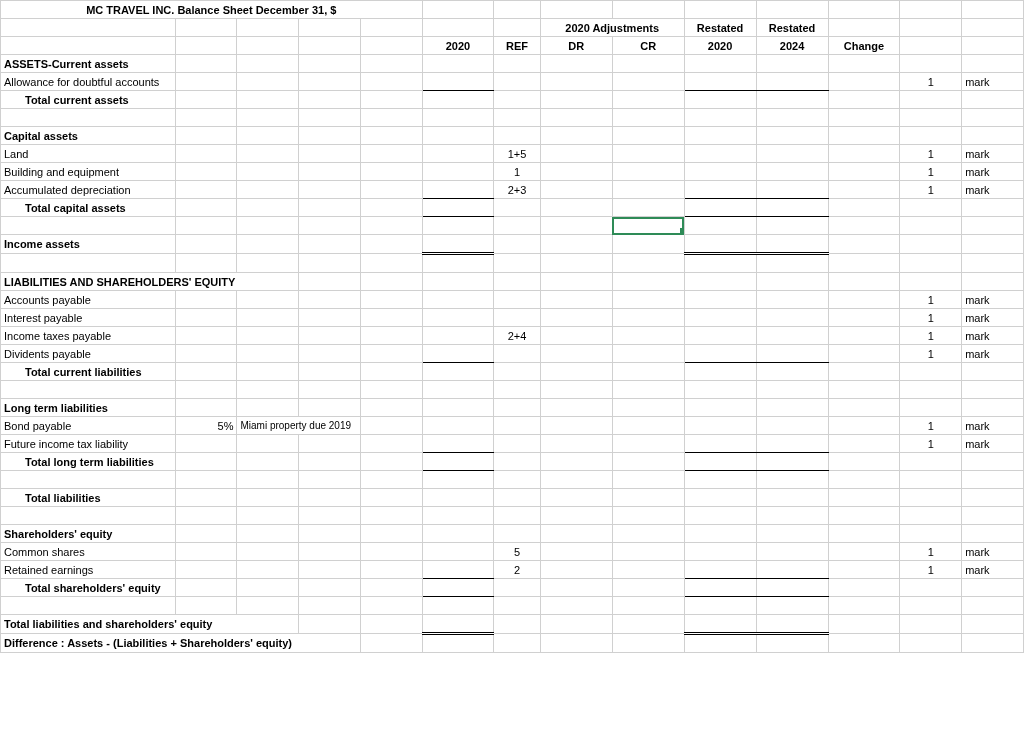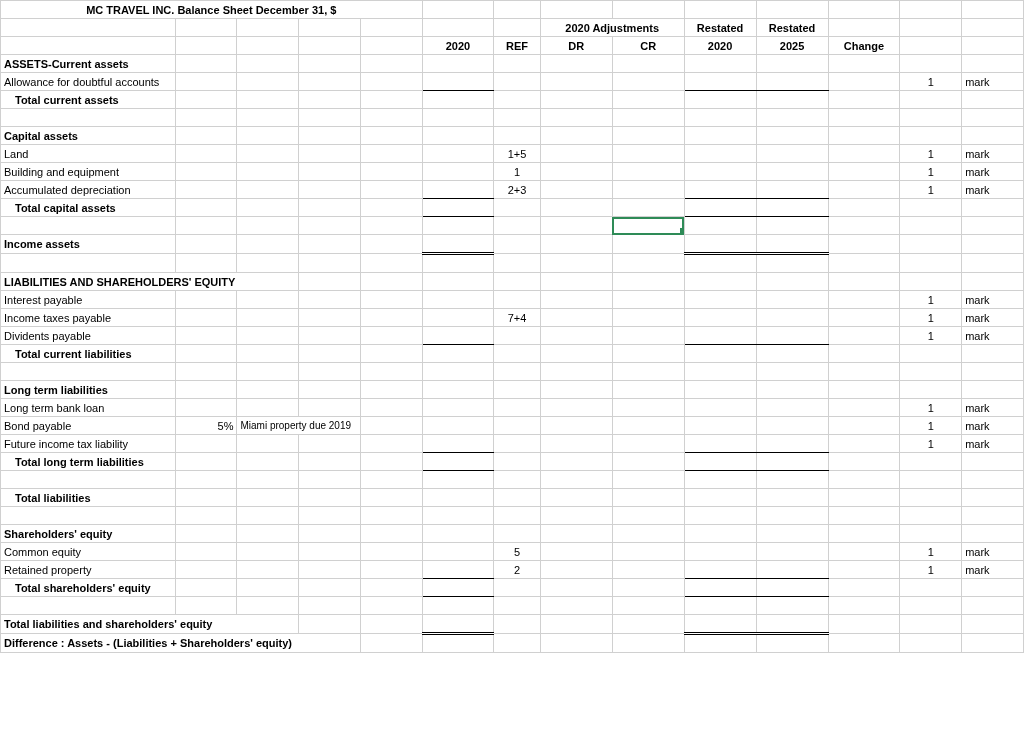--- a/index.html
+++ b/index.html
@@ -18,21 +18,21 @@
     border: 1px solid #d0d0d0;
     height: 17px;
     padding: 0 3px;
     overflow: hidden;
     white-space: nowrap;
     vertical-align: middle;
   }
   .bold { font-weight: bold; }
   .center { text-align: center; }
   .right { text-align: right; }
-  .indent { padding-left: 14px; }
+  .indent { padding-left: 24px; }
   .sm { font-size: 10px; }
   .ul-bot { border-bottom: 1.5px solid #000; }
   .dbl-bot { border-bottom: 3px double #000; }
   
   td.active {
     outline: 2px solid #2e8b57;
     outline-offset: -2px;
   }
   td.active::after {
     content: "";
@@ -101,21 +101,21 @@
   <td></td>
         <td></td>
         <td></td>
         <td></td>
         <td></td>
   <td class="bold center">2020</td>
   <td class="bold center">REF</td>
   <td class="bold center">DR</td>
   <td class="bold center">CR</td>
   <td class="bold center">2020</td>
-  <td class="bold center">2025</td>
+  <td class="bold center">2024</td>
   <td class="bold center">Change</td>
   <td></td>
         <td></td>
 </tr>
 
 <tr>
   <td class="bold">ASSETS-Current assets</td>
   <td></td>
         <td></td>
         <td></td>
@@ -316,20 +316,36 @@
         <td></td>
         <td></td>
         <td></td>
         <td></td>
         <td></td>
         <td></td>
         <td></td>
         <td></td>
 </tr>
 <tr>
+  <td>Accounts payable</td>
+  <td></td>
+        <td></td>
+        <td></td>
+        <td></td>
+        <td></td>
+        <td></td>
+        <td></td>
+        <td></td>
+        <td></td>
+        <td></td>
+        <td></td>
+  <td class="center">1</td>
+  <td>mark</td>
+</tr>
+<tr>
   <td>Interest payable</td>
   <td></td>
         <td></td>
         <td></td>
         <td></td>
         <td></td>
         <td></td>
         <td></td>
         <td></td>
         <td></td>
@@ -338,21 +354,21 @@
   <td class="center">1</td>
   <td>mark</td>
 </tr>
 <tr>
   <td>Income taxes payable</td>
   <td></td>
         <td></td>
         <td></td>
         <td></td>
         <td></td>
-  <td class="center">7+4</td>
+  <td class="center">2+4</td>
   <td></td>
         <td></td>
         <td></td>
         <td></td>
         <td></td>
   <td class="center">1</td>
   <td>mark</td>
 </tr>
 <tr>
   <td>Dividents payable</td>
@@ -411,36 +427,20 @@
         <td></td>
         <td></td>
         <td></td>
         <td></td>
         <td></td>
         <td></td>
         <td></td>
         <td></td>
         <td></td>
         <td></td>
-</tr>
-<tr>
-  <td>Long term bank loan</td>
-  <td></td>
-        <td></td>
-        <td></td>
-        <td></td>
-        <td></td>
-        <td></td>
-        <td></td>
-        <td></td>
-        <td></td>
-        <td></td>
-        <td></td>
-  <td class="center">1</td>
-  <td>mark</td>
 </tr>
 <tr>
   <td>Bond payable</td>
   <td class="right">5%</td>
   <td colspan="2" class="sm">Miami property due 2019</td>
   <td></td>
         <td></td>
         <td></td>
         <td></td>
         <td></td>
@@ -541,37 +541,37 @@
         <td></td>
         <td></td>
         <td></td>
         <td></td>
         <td></td>
         <td></td>
         <td></td>
         <td></td>
 </tr>
 <tr>
-  <td>Common equity</td>
+  <td>Common shares</td>
   <td></td>
         <td></td>
         <td></td>
         <td></td>
         <td></td>
   <td class="center">5</td>
   <td></td>
         <td></td>
         <td></td>
         <td></td>
         <td></td>
   <td class="center">1</td>
   <td>mark</td>
 </tr>
 <tr>
-  <td>Retained property</td>
+  <td>Retained earnings</td>
   <td></td>
         <td></td>
         <td></td>
         <td></td>
   <td class="ul-bot"></td>
   <td class="center">2</td>
   <td></td>
         <td></td>
   <td class="ul-bot"></td>
         <td class="ul-bot"></td>

